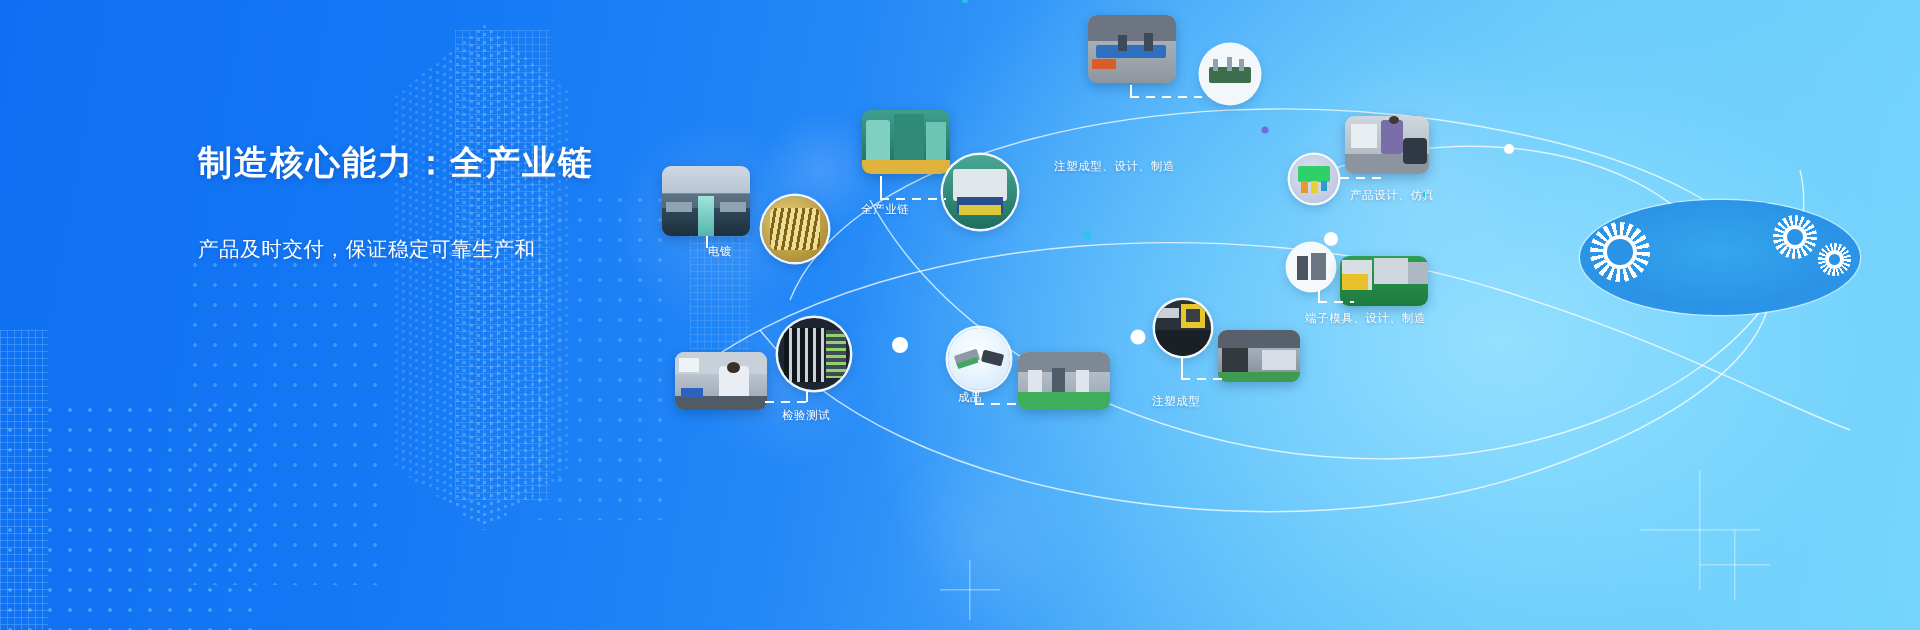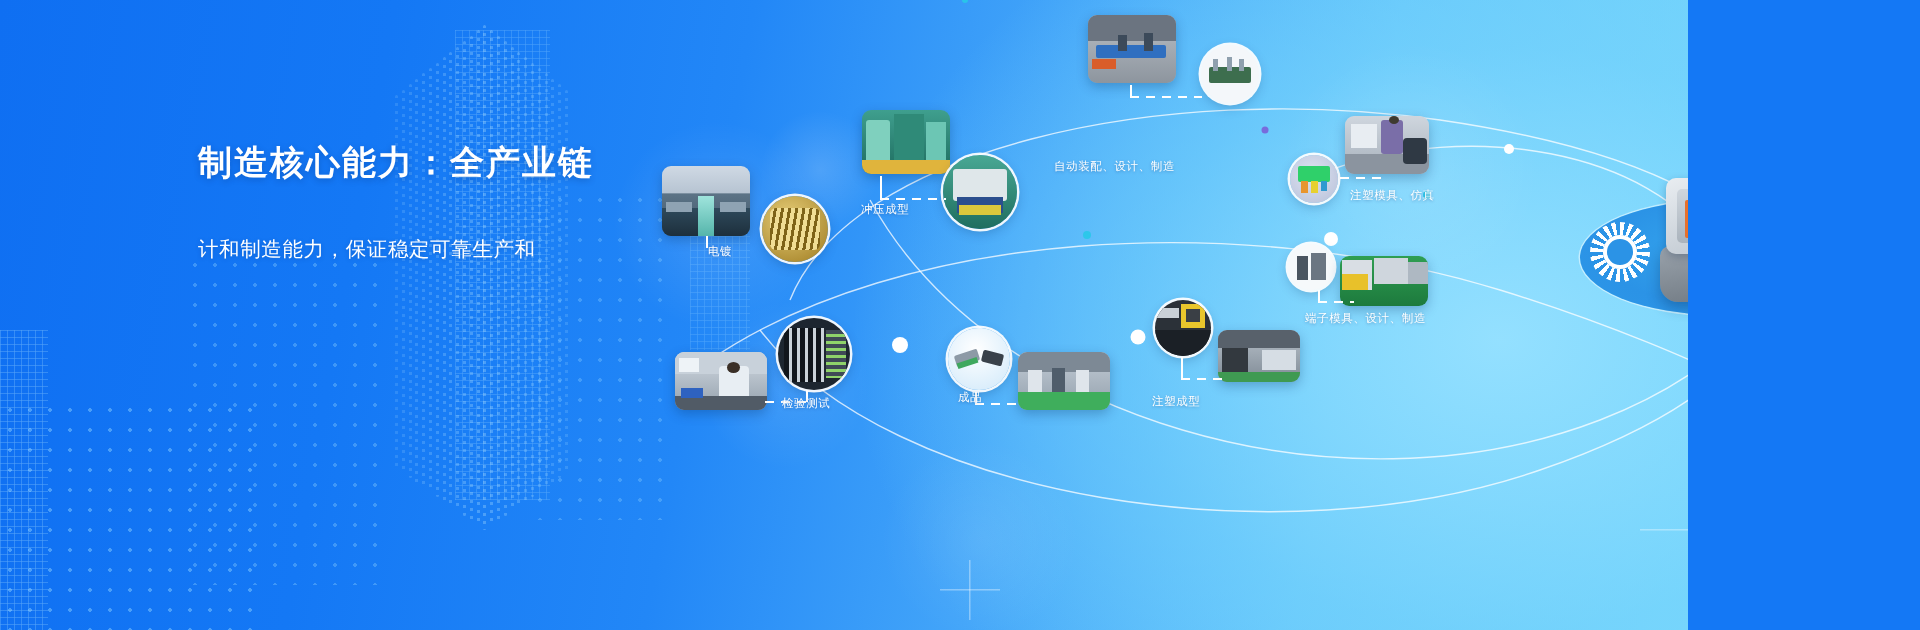--- a/index.html
+++ b/index.html
@@ -4,21 +4,21 @@
 <style>
   * { margin:0; padding:0; box-sizing:border-box; }
   html,body { width:1920px; height:630px; overflow:hidden; }
   body {
     font-family:"Liberation Sans", sans-serif;
     background:#1478f5;
   }
 
   .banner {
     position:relative;
-    width:1688px; height:630px;
+    width:1920px; height:630px;
     overflow:hidden;
     background:
       radial-gradient(ellipse 900px 700px at 1500px 340px, rgba(150,225,255,.95) 0%, rgba(120,212,252,.55) 42%, rgba(60,160,248,0) 72%),
       linear-gradient(100deg,
         #0f6ff2 0%,
         #1478f5 22%,
         #2287f7 42%,
         #44a6f9 60%,
         #63c6fb 78%,
         #74d6fc 100%);
@@ -198,21 +198,21 @@
       <i style="left: 170px; top: 64.6154px; height: 76%; opacity: 0.48;"></i>
     </div>
 
   <div class="star" style="left:1640px;top:470px;width:120px;height:120px;"></div>
   <div class="star" style="left:1700px;top:530px;width:70px;height:70px;"></div>
   <div class="star" style="left:940px;top:560px;width:60px;height:60px;"></div>
 
   <div class="copy">
     <div class="headline">制造核心能力：全产业链</div>
     <div class="body-copy">
-      <p>计和制造能力，保证稳定可靠生产和</p>
+      <p>产品及时交付，保证稳定可靠生产和</p>
     </div>
   </div>
 
   <div class="diagram">
 
     <svg class="orbit-svg" viewBox="0 0 1280 630" preserveAspectRatio="none">
       <g fill="none" stroke="#ffffff" stroke-opacity="0.75" stroke-width="1.4">
         <path d="M150 300 C 210 150, 520 80, 800 120 C 1020 152, 1130 220, 1150 300"></path>
         <path d="M120 330 C 250 500, 640 560, 900 470 C 1060 415, 1120 350, 1130 300"></path>
         <path d="M70 360 C 260 230, 600 210, 860 290 C 1030 342, 1130 400, 1210 430"></path>
@@ -238,34 +238,20 @@
         <circle cx="625" cy="130" r="3.5"></circle>
         <circle cx="140" cy="212" r="3"></circle>
       </g>
     </svg>
 
     <div class="hub"></div>
     <div class="gear" style="left:950px;top:222px;width:60px;height:60px;"></div>
     <div class="gear" style="left:1133px;top:215px;width:44px;height:44px;"></div>
     <div class="gear" style="left:1178px;top:243px;width:33px;height:33px;"></div>
 
-    <div class="machine">
-      <div class="mach-body">
-        <div class="mach-label">自动装配</div>
-      </div>
-      <div class="mach-top">
-        <div class="mach-inner">
-          <i style="height:38px;background:#e8712c;"></i>
-          <i style="height:46px;background:#3cb878;"></i>
-          <i style="height:30px;background:#2b6fd4;"></i>
-          <i style="height:46px;background:#3cb878;"></i>
-          <i style="height:38px;background:#e8712c;"></i>
-        </div>
-      </div>
-    </div>
 
     <div class="node">
       <div class="photo" style="left:22px;top:166px;width:88px;height:70px;background:linear-gradient(#cfd9e4 0%,#b7c4d2 38%,#5c7386 40%,#3d5567 100%);">
         <div class="px" style="left:0;top:42px;width:88px;height:28px;background:linear-gradient(#2f4a5c,#1d2f3c);"></div>
         <div class="px" style="left:36px;top:30px;width:16px;height:40px;background:linear-gradient(#9fe4dc,#55b5ab);"></div>
         <div class="px" style="left:4px;top:36px;width:26px;height:10px;background:#8fa3b3;"></div>
         <div class="px" style="left:58px;top:36px;width:26px;height:10px;background:#8fa3b3;"></div>
       </div>
       <div class="circ" style="left:122px;top:196px;width:66px;height:66px;background:radial-gradient(circle at 40% 35%,#e8cf7a,#9d7a1f);">
         <div class="px" style="position:absolute;left:8px;top:12px;width:50px;height:42px;background:repeating-linear-gradient(100deg,#f0dd94 0 4px,#7e6318 4px 7px);border-radius:6px;"></div>
@@ -281,58 +267,58 @@
         <div class="px" style="left:64px;top:12px;width:20px;height:42px;background:#6cc6b4;"></div>
         <div class="px" style="left:0;top:50px;width:88px;height:14px;background:#e0b43c;"></div>
       </div>
       <div class="circ" style="left:303px;top:155px;width:74px;height:74px;background:linear-gradient(#49a894,#1f6e5f);">
         <div class="px" style="position:absolute;left:10px;top:14px;width:54px;height:32px;background:#dfe7ea;border-radius:3px;"></div>
         <div class="px" style="position:absolute;left:14px;top:42px;width:46px;height:16px;background:#2b4f8e;"></div>
         <div class="px" style="position:absolute;left:16px;top:50px;width:42px;height:10px;background:#dcc83c;"></div>
       </div>
       <div class="dash" style="left:240px;top:176px;width:1.6px;height:22px;background:#fff;"></div>
       <div class="dash" style="left:240px;top:198px;width:66px;height:2px;background:repeating-linear-gradient(to right,#fff 0 9px,transparent 9px 16px);"></div>
-      <div class="cap" style="left:221px;top:202px;">冲压成型</div>
+      <div class="cap" style="left:221px;top:202px;">全产业链</div>
     </div>
 
     <div class="node">
       <div class="photo" style="left:448px;top:15px;width:88px;height:68px;background:linear-gradient(#b9bfc6,#8d959e);">
         <div class="px" style="left:0;top:0;width:88px;height:26px;background:#6b7480;"></div>
         <div class="px" style="left:8px;top:30px;width:70px;height:13px;background:#2f6fc0;border-radius:2px;"></div>
         <div class="px" style="left:4px;top:44px;width:24px;height:10px;background:#d95d2a;"></div>
         <div class="px" style="left:30px;top:20px;width:9px;height:16px;background:#3c4a5a;"></div>
         <div class="px" style="left:56px;top:18px;width:9px;height:18px;background:#3c4a5a;"></div>
       </div>
       <div class="circ" style="left:561px;top:45px;width:58px;height:58px;background:#f4f7fa;">
         <div class="px" style="position:absolute;left:8px;top:22px;width:42px;height:16px;background:#3d6e4e;border-radius:2px;"></div>
         <div class="px" style="position:absolute;left:12px;top:14px;width:5px;height:12px;background:#8fa0ae;"></div>
         <div class="px" style="position:absolute;left:26px;top:12px;width:5px;height:14px;background:#8fa0ae;"></div>
         <div class="px" style="position:absolute;left:38px;top:14px;width:5px;height:12px;background:#8fa0ae;"></div>
       </div>
       <div class="dash" style="left:490px;top:85px;width:1.6px;height:12px;background:#fff;"></div>
       <div class="dash" style="left:490px;top:96px;width:72px;height:2px;background:repeating-linear-gradient(to right,#fff 0 9px,transparent 9px 16px);"></div>
-      <div class="cap" style="left:414px;top:159px;">自动装配、设计、制造</div>
+      <div class="cap" style="left:414px;top:159px;">注塑成型、设计、制造</div>
     </div>
 
     <div class="node">
       <div class="circ" style="left:650px;top:155px;width:48px;height:48px;background:radial-gradient(circle at 45% 40%,#dfe4f2,#b6bfd8);">
         <div class="px" style="position:absolute;left:8px;top:11px;width:32px;height:16px;background:#2fd06a;border-radius:2px;"></div>
         <div class="px" style="position:absolute;left:11px;top:26px;width:7px;height:12px;background:#e8962f;"></div>
         <div class="px" style="position:absolute;left:21px;top:26px;width:7px;height:12px;background:#e8d02f;"></div>
         <div class="px" style="position:absolute;left:31px;top:26px;width:6px;height:10px;background:#2f9ad0;"></div>
       </div>
       <div class="photo" style="left:705px;top:116px;width:84px;height:58px;background:linear-gradient(#cfd6de,#a6b0bb);">
         <div class="px" style="left:6px;top:8px;width:26px;height:24px;background:#e8edf2;"></div>
         <div class="px" style="left:36px;top:4px;width:22px;height:34px;background:#7a6ea8;border-radius:3px;"></div>
         <div class="px" style="left:44px;top:0;width:10px;height:8px;background:#3e3a2f;border-radius:50%;"></div>
         <div class="px" style="left:0;top:38px;width:84px;height:20px;background:#8b949f;"></div>
         <div class="px" style="left:58px;top:22px;width:24px;height:26px;background:#2f3944;border-radius:4px;"></div>
       </div>
       <div class="dash" style="left:700px;top:177px;width:48px;height:2px;background:repeating-linear-gradient(to right,#fff 0 9px,transparent 9px 16px);"></div>
-      <div class="cap" style="left:710px;top:188px;">注塑模具、仿真</div>
+      <div class="cap" style="left:710px;top:188px;">产品设计、仿真</div>
     </div>
 
     <div class="node">
       <div class="circ" style="left:648px;top:244px;width:46px;height:46px;background:#f6f9fb;">
         <div class="px" style="position:absolute;left:9px;top:12px;width:11px;height:24px;background:#4a5560;"></div>
         <div class="px" style="position:absolute;left:23px;top:9px;width:15px;height:27px;background:#6b7682;"></div>
       </div>
       <div class="photo" style="left:700px;top:256px;width:88px;height:50px;background:linear-gradient(#2f9e52,#1d7a3d);">
         <div class="px" style="left:2px;top:4px;width:30px;height:30px;background:#d9dee4;"></div>
         <div class="px" style="left:2px;top:18px;width:26px;height:16px;background:#e8c12a;"></div>
@@ -388,17 +374,17 @@
         <div class="px" style="left:52px;top:10px;width:13px;height:11px;background:#3a2f27;border-radius:50%;"></div>
         <div class="px" style="left:0;top:44px;width:92px;height:14px;background:#515b66;"></div>
         <div class="px" style="left:6px;top:36px;width:22px;height:10px;background:#2e62c0;"></div>
       </div>
       <div class="circ" style="left:138px;top:318px;width:72px;height:72px;background:#1d2630;">
         <div class="px" style="position:absolute;left:6px;top:10px;width:40px;height:54px;background:repeating-linear-gradient(to right,#11161c 0 5px,#cbd3da 5px 8px);"></div>
         <div class="px" style="position:absolute;left:48px;top:12px;width:20px;height:48px;background:repeating-linear-gradient(to bottom,#3f4a56 0 4px,#8fd36a 4px 7px);"></div>
       </div>
       <div class="dash" style="left:166px;top:390px;width:1.6px;height:12px;background:#fff;"></div>
       <div class="dash" style="left:125px;top:401px;width:42px;height:2px;background:repeating-linear-gradient(to right,#fff 0 9px,transparent 9px 16px);"></div>
-      <div class="cap" style="left:142px;top:396px;">检验测试</div>
+      <div class="cap" style="left:142px;top:408px;">检验测试</div>
     </div>
 
   </div>
 </div>
 
 </body></html>

